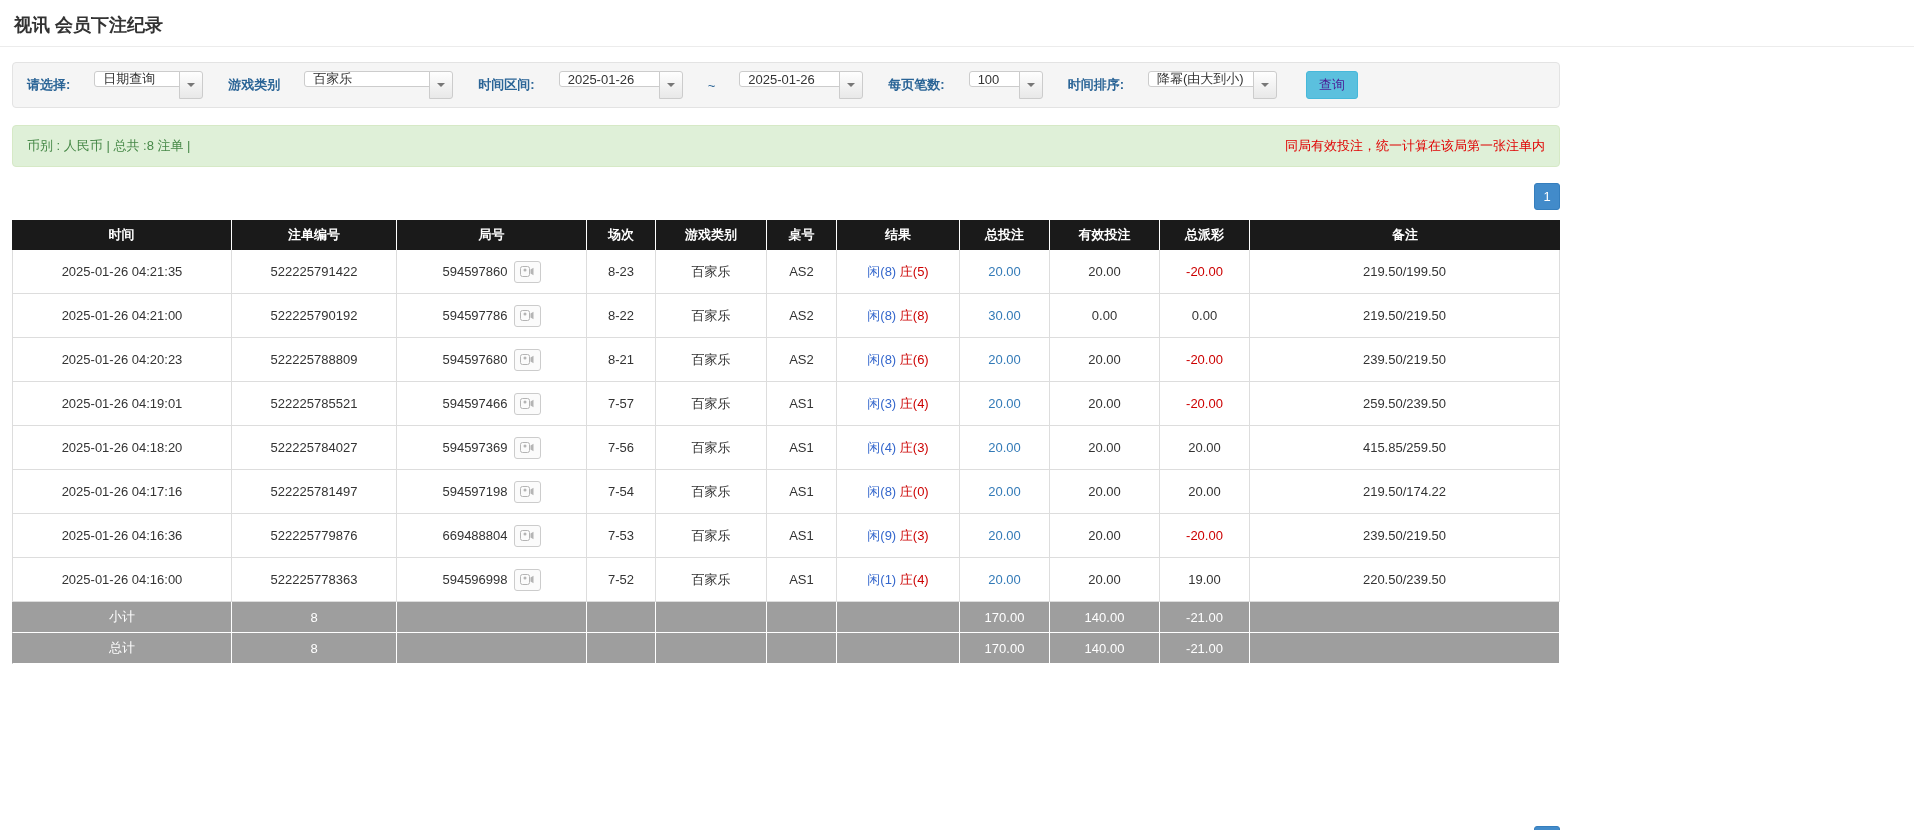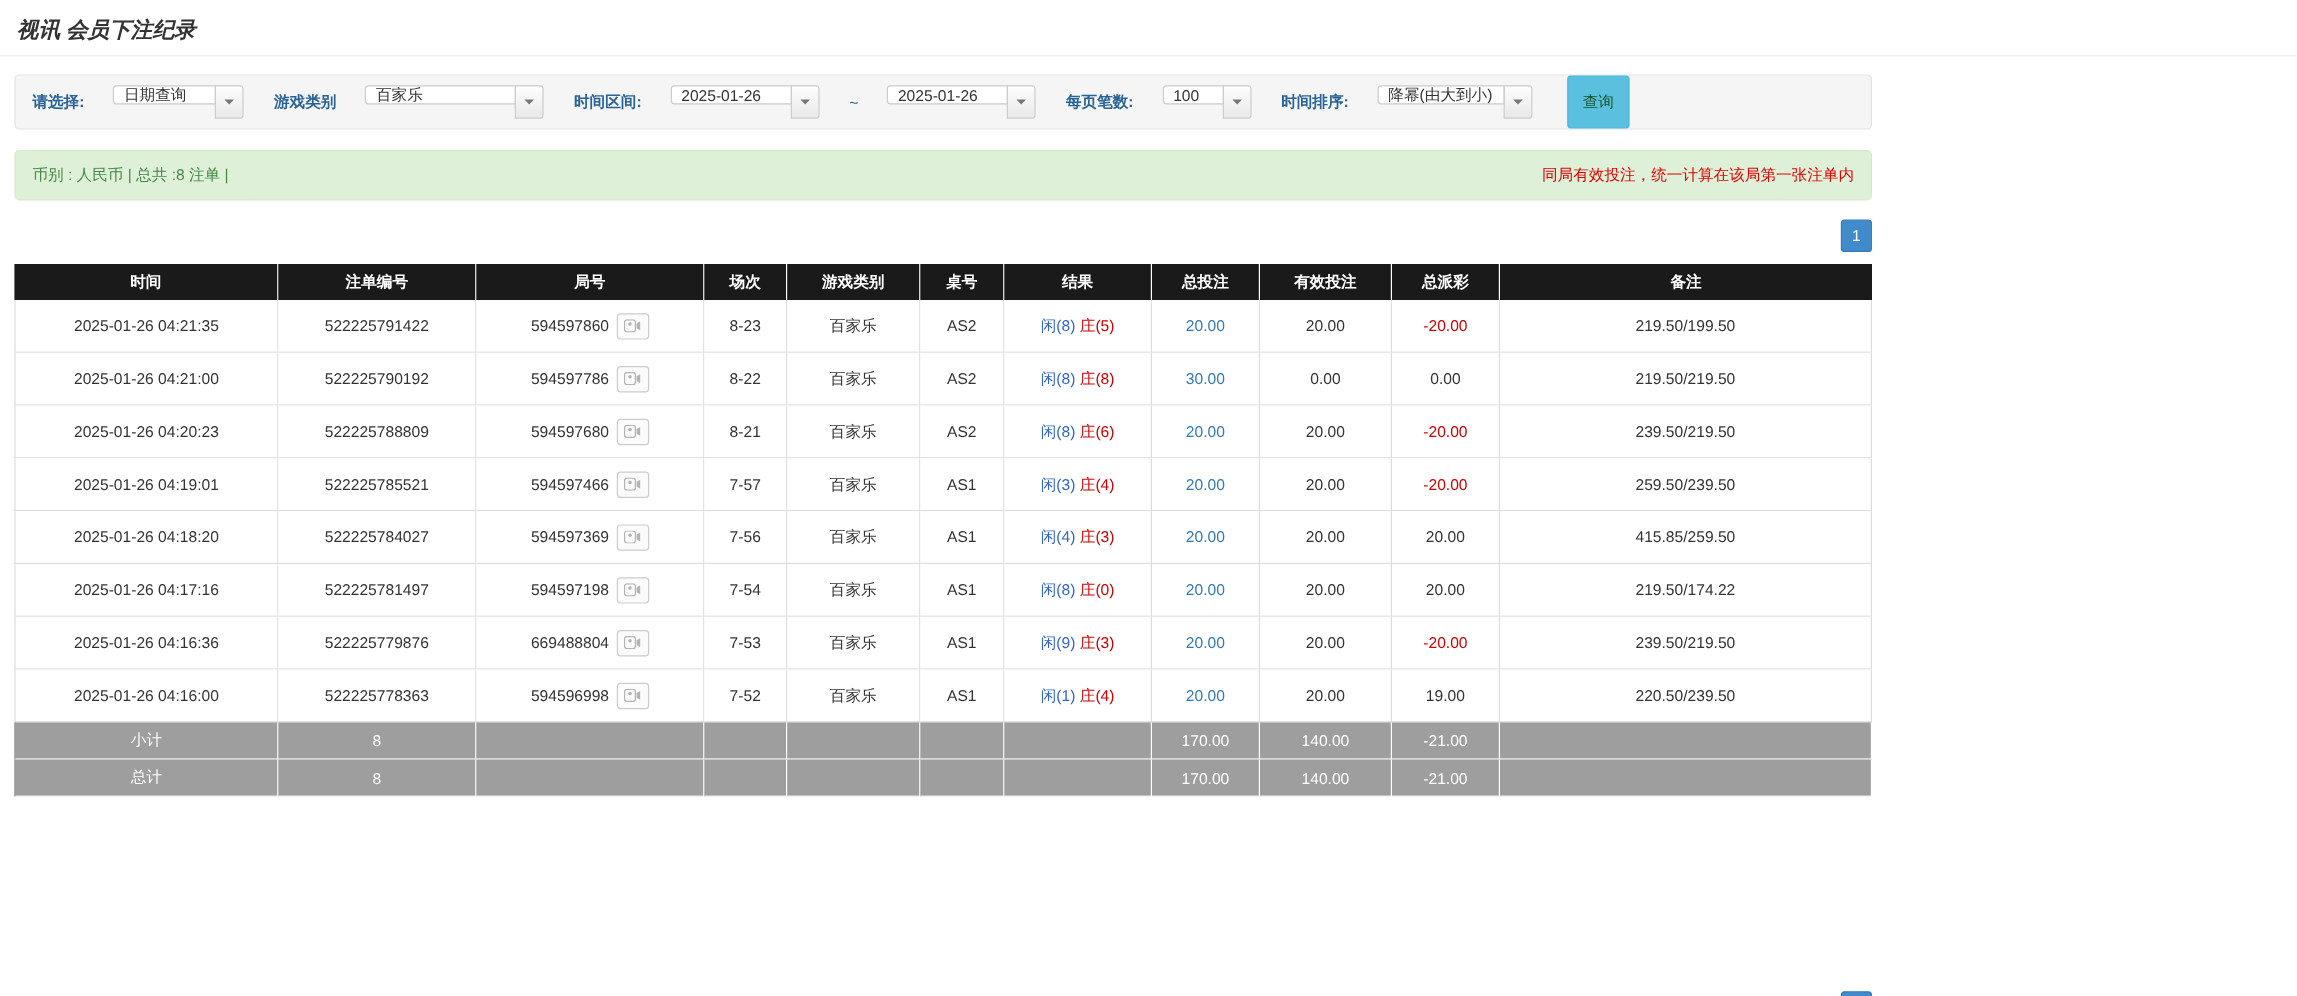--- a/index.html
+++ b/index.html
@@ -14,21 +14,21 @@
     --pagination-blue:#428bca;
     --label-blue:#2a6496;
     --summary-bg:#dff0d8;
     --summary-border:#d6e9c6;
     --summary-text:#468847;
     --notice-red:#e00000;
   }
   *{margin:0;padding:0;box-sizing:border-box;}
   html,body{width:1914px;height:830px;background:#fff;overflow:hidden;
     font-family:"Liberation Sans","DejaVu Sans",sans-serif;color:#333;}
-  .page-header{width:100%;padding:13px 0 9px 14px;border-bottom:1px solid #ececec;font-style:italic;}
+  .page-header{width:100%;padding:13px 0 9px 14px;border-bottom:1px solid #ececec;}
   .page-header h1{font-size:18px;font-weight:600;color:#333;}
   .container{width:1548px;margin-left:12px;}
 
   
   .filter-panel{margin-top:15px;background:#f5f5f5;border:1px solid #e3e3e3;
     border-radius:4px;padding:12px 14px;display:flex;align-items:center;gap:24px;height:46px;}
   .flabel{color:var(--label-blue);font-size:13px;font-weight:bold;white-space:nowrap;}
   .combo{display:inline-flex;height:28px;}
   .combo-input{height:16px;border:1px solid #ccc;border-radius:3px 0 0 3px;
     padding:0 8px;font-size:13px;color:#333;background:#fff;outline:none;
@@ -36,22 +36,22 @@
   .combo-arrow{width:24px;height:28px;margin-left:-1px;border:1px solid #ccc;
     border-radius:0 3px 3px 0;background:linear-gradient(#fefefe,#e8e8e8);
     display:flex;align-items:center;justify-content:center;cursor:pointer;}
   .caret{display:inline-block;width:0;height:0;border-top:4px solid #777;
     border-left:4px solid transparent;border-right:4px solid transparent;}
   .w110{width:110px}.w150{width:150px}.w125{width:125px}.w75{width:75px}.w130{width:130px}
   .combo.w110 .combo-input{width:86px}.combo.w150 .combo-input{width:126px}
   .combo.w125 .combo-input{width:101px}.combo.w75 .combo-input{width:51px}
   .combo.w130 .combo-input{width:106px}
   .tilde{color:var(--label-blue);font-size:13px;}
-  .search-btn{height:44px;padding:0 12px;background:var(--button-blue);
-    border:1px solid var(--button-blue-border);color:#14532d;font-size:13px;
+  .search-btn{height:28px;padding:0 12px;background:var(--button-blue);
+    border:1px solid var(--button-blue-border);color:#4c1d95;font-size:13px;
     border-radius:3px;cursor:pointer;margin-left:4px;}
 
   
   .summary-bar{margin-top:17px;height:42px;background:var(--summary-bg);
     border:1px solid var(--summary-border);border-radius:4px;display:flex;
     align-items:center;justify-content:space-between;padding:0 14px;font-size:13px;gap:24px;}
   .summary-info{color:var(--summary-text);}
   .summary-notice{color:var(--notice-red);}
 
   

